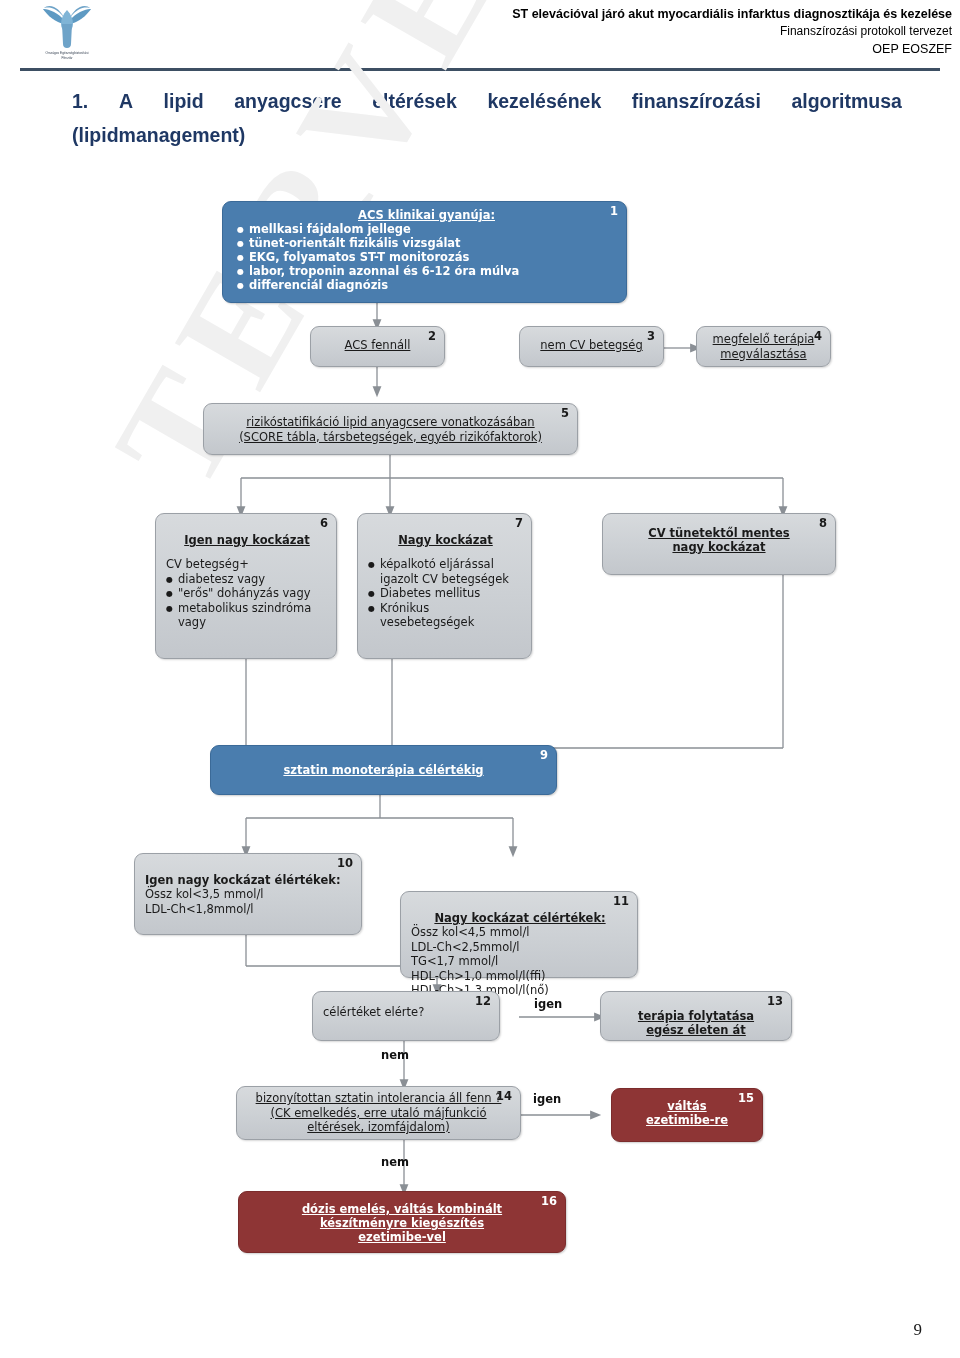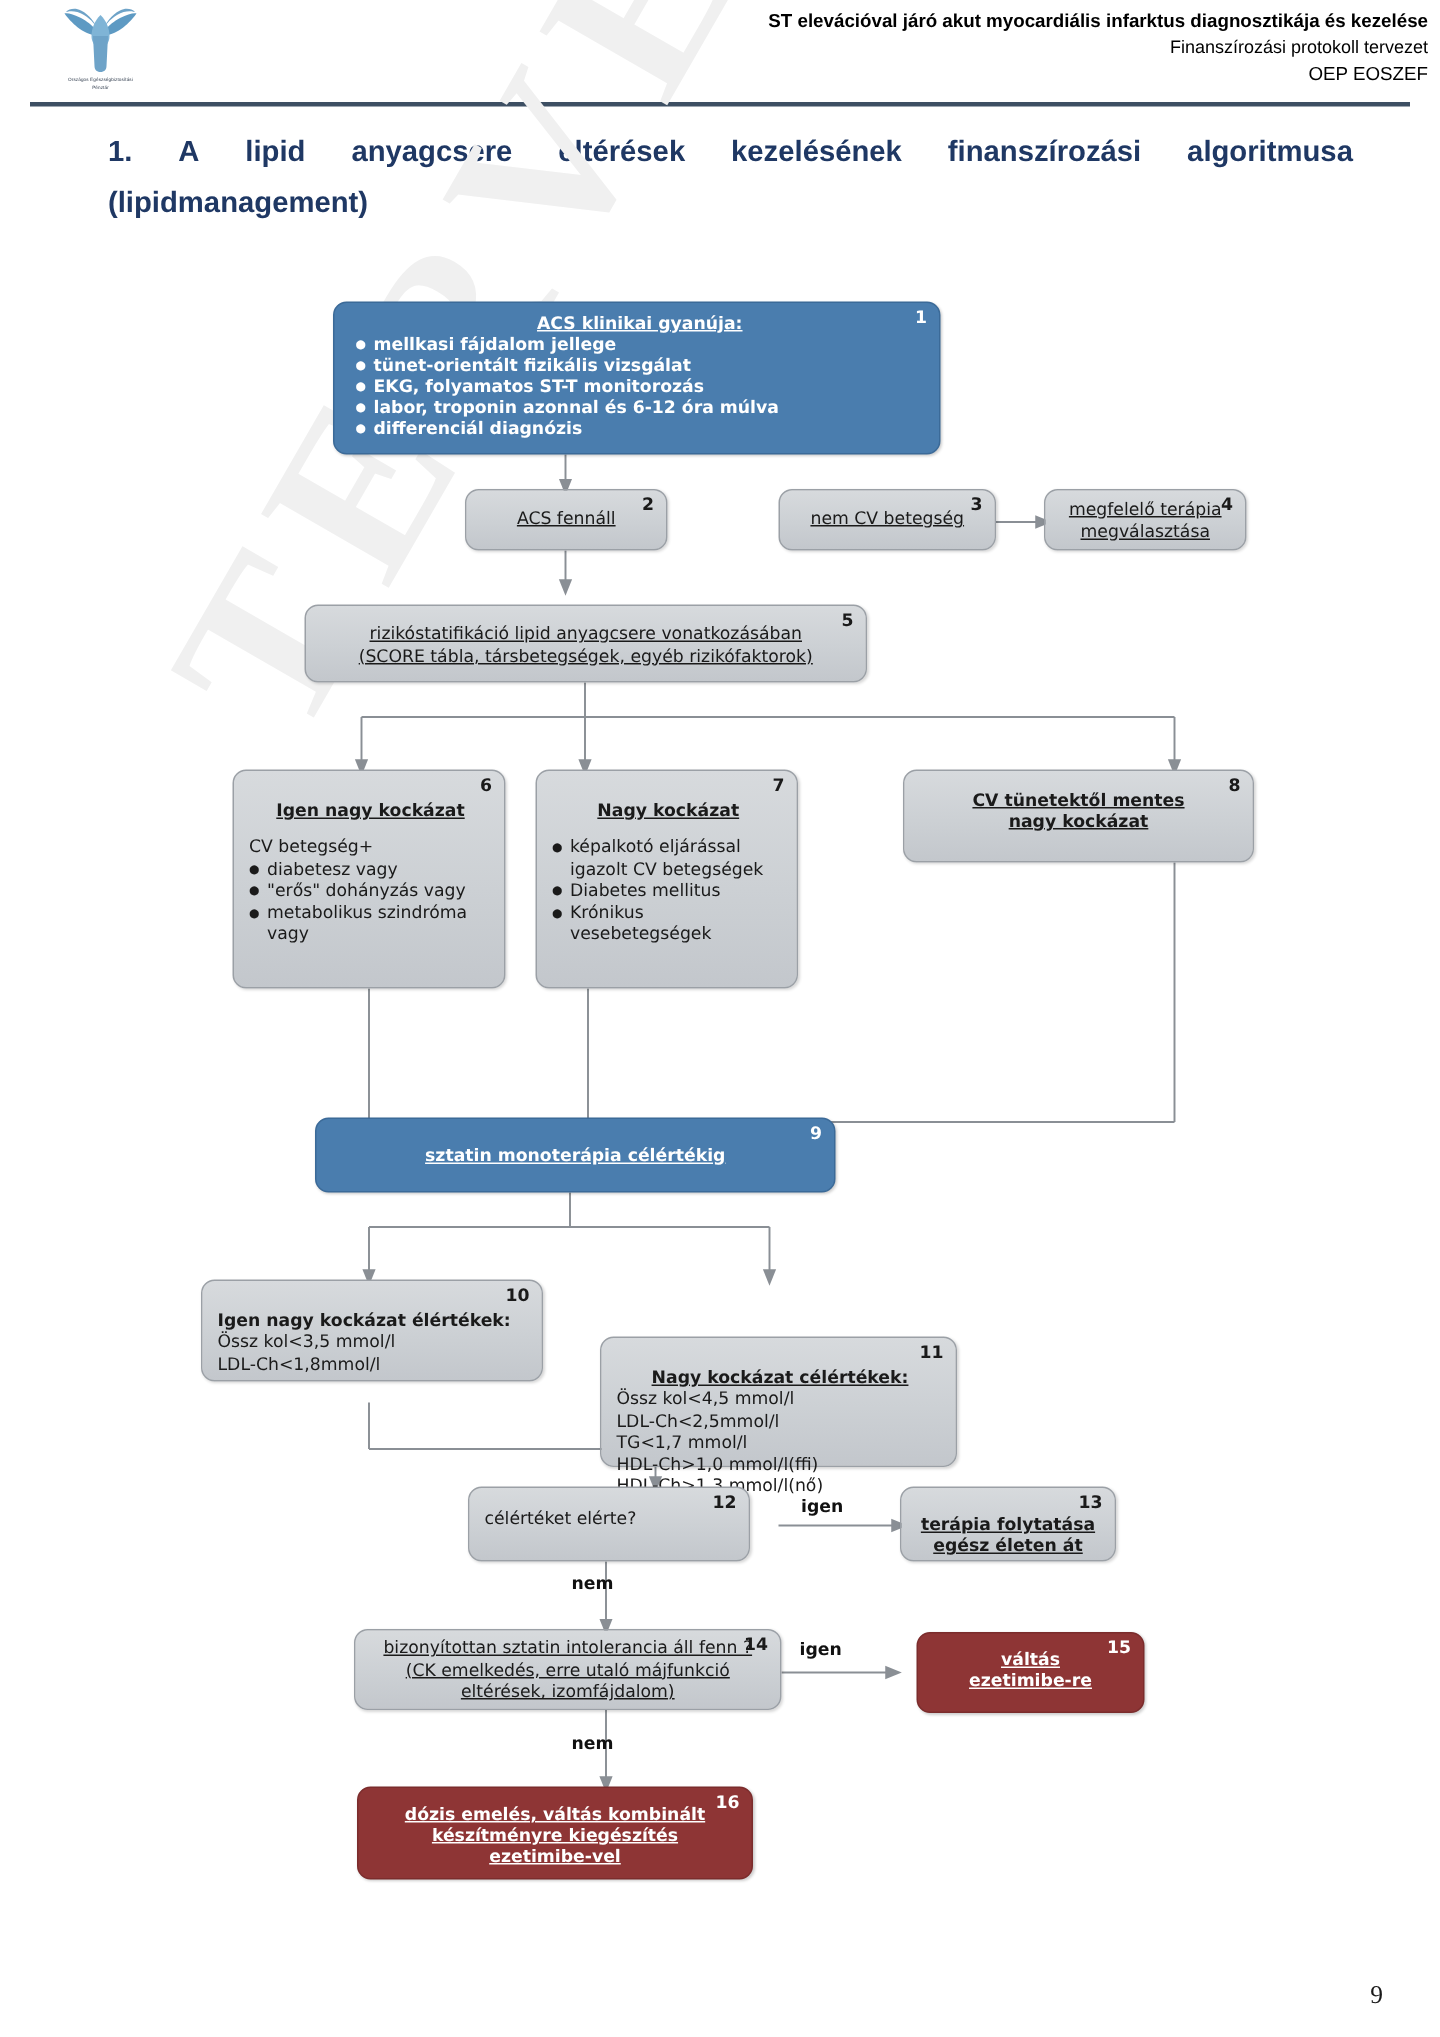--- a/index.html
+++ b/index.html
@@ -354,21 +354,21 @@
     <div class="num">8</div>
     <div class="title center">CV tünetektől mentes</div>
     <div class="title center">nagy kockázat</div>
   </div>
 
   <div class="node node-blue" style="left:210px; top:745px; width:347px; height:50px; padding:17px 10px 0 10px;">
     <div class="num">9</div>
     <div class="title center">sztatin monoterápia célértékig</div>
   </div>
 
-  <div class="node node-grey" style="left:134px; top:853px; width:228px; height:68px; padding:5px 8px 0 10px;">
+  <div class="node node-grey" style="left:134px; top:853px; width:228px; height:82px; padding:5px 8px 0 10px;">
     <div class="num">10</div>
     <div class="title left" style="margin-top:14px;">Igen nagy kockázat élértékek:</div>
     <div class="plain left">Össz kol&lt;3,5 mmol/l</div>
     <div class="plain left">LDL-Ch&lt;1,8mmol/l</div>
   </div>
 
   <div class="node node-grey" style="left:400px; top:891px; width:238px; height:87px; padding:5px 8px 0 10px;">
     <div class="num">11</div>
     <div class="title center" style="margin-top:14px;">Nagy kockázat célértékek:</div>
     <div class="plain left">Össz kol&lt;4,5 mmol/l</div>
@@ -376,40 +376,40 @@
     <div class="plain left">TG&lt;1,7 mmol/l</div>
     <div class="plain left">HDL-Ch&gt;1,0 mmol/l(ffi)</div>
     <div class="plain left">HDL-Ch&gt;1,3 mmol/l(nő)</div>
   </div>
 
   <div class="node node-grey" style="left:312px; top:991px; width:188px; height:50px; padding:13px 8px 0 10px;">
     <div class="num">12</div>
     <div class="plain left">célértéket elérte?</div>
   </div>
 
-  <div class="node node-grey" style="left:600px; top:991px; width:144px; height:50px; padding:8px 8px 18px 8px;">
+  <div class="node node-grey" style="left:600px; top:991px; width:192px; height:50px; padding:8px 8px 18px 8px;">
     <div class="num">13</div>
     <div class="title center" style="margin-top:9px;">terápia folytatása</div>
     <div class="title center">egész életen át</div>
   </div>
 
   <div class="node node-grey" style="left:236px; top:1086px; width:285px; height:54px; padding:4px 8px 0 8px;">
     <div class="num">14</div>
     <div class="plain center">bizonyítottan sztatin intolerancia áll fenn ?</div>
     <div class="plain center">(CK emelkedés, erre utaló májfunkció</div>
     <div class="plain center">eltérések, izomfájdalom)</div>
   </div>
 
   <div class="node node-red" style="left:611px; top:1088px; width:152px; height:54px; padding:10px 8px 0 8px;">
     <div class="num">15</div>
     <div class="title center">váltás</div>
     <div class="title center">ezetimibe-re</div>
   </div>
 
-  <div class="node node-red" style="left:238px; top:1191px; width:264px; height:62px; padding:6px 8px 0 8px;">
+  <div class="node node-red" style="left:238px; top:1191px; width:328px; height:62px; padding:6px 8px 0 8px;">
     <div class="num">16</div>
     <div class="title center" style="margin-top:4px;">dózis emelés, váltás kombinált</div>
     <div class="title center">készítményre kiegészítés</div>
     <div class="title center">ezetimibe-vel</div>
   </div>
 
   <div class="edge-label" style="left:534px; top:997px;">igen</div>
   <div class="edge-label" style="left:381px; top:1048px;">nem</div>
   <div class="edge-label" style="left:533px; top:1092px;">igen</div>
   <div class="edge-label" style="left:381px; top:1155px;">nem</div>

